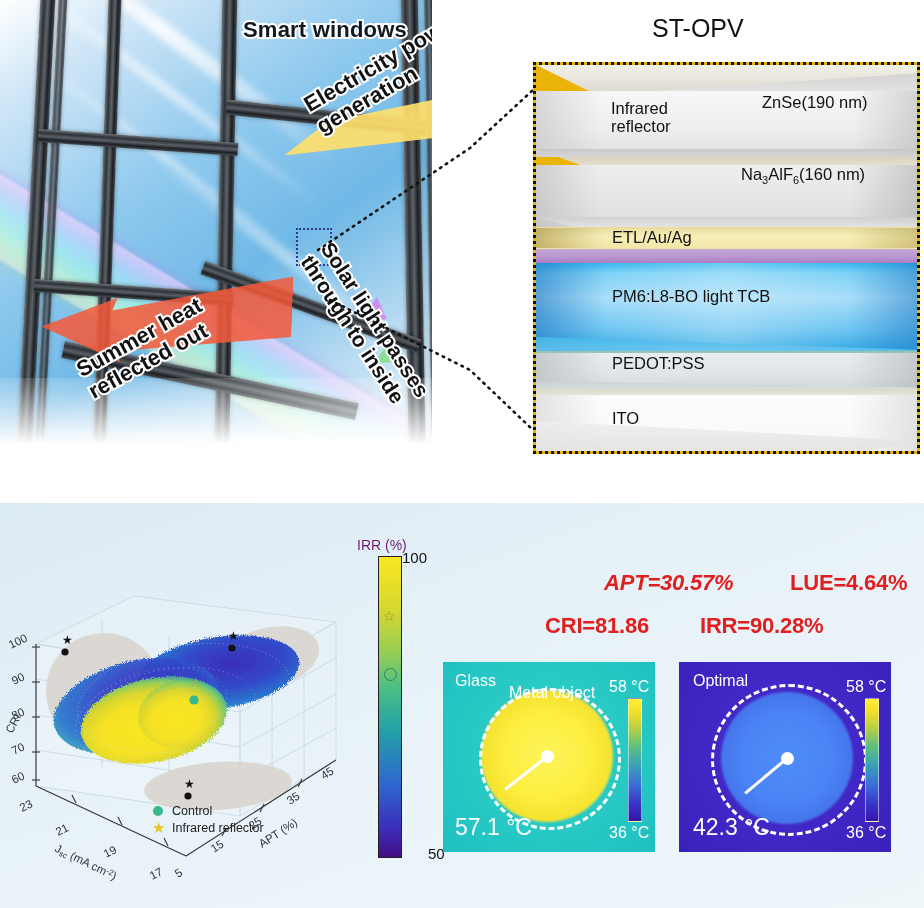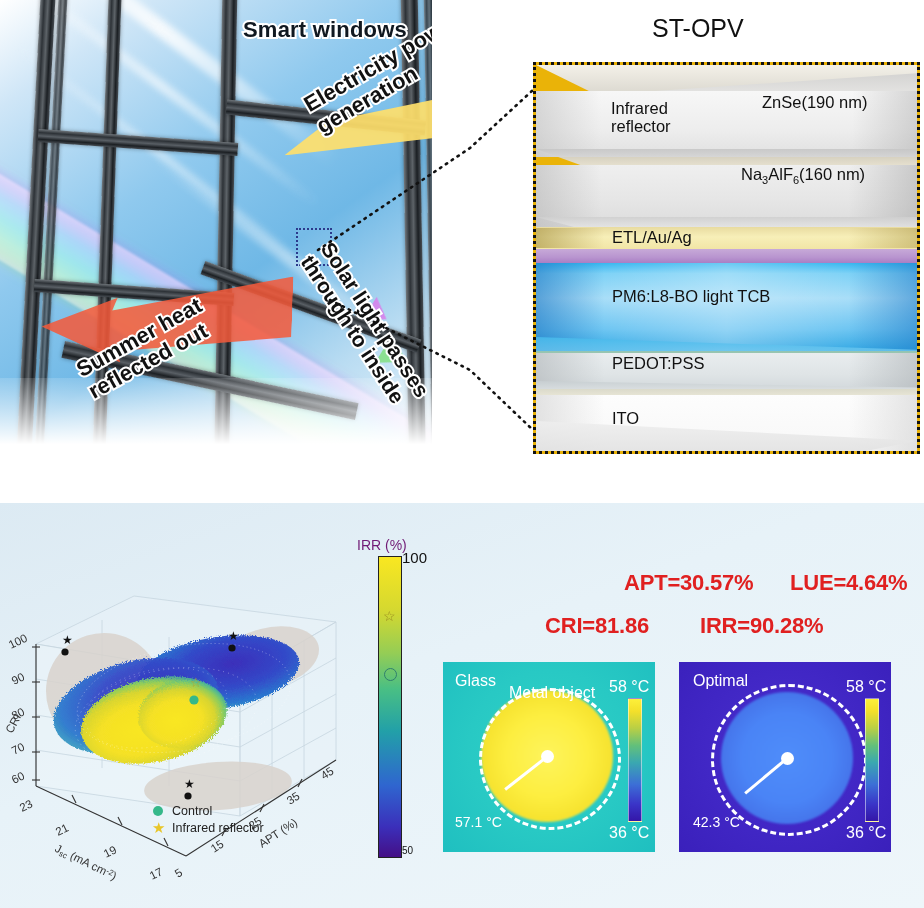--- a/index.html
+++ b/index.html
@@ -71,28 +71,28 @@
   #scatter{position:absolute;left:6px;top:548px;width:356px;height:346px;}
   #scatter svg{display:block;}
   .ticklab{font-size:11.5px;fill:#333;font-family:"Liberation Sans",sans-serif;}
   .axlab{font-size:11.5px;fill:#333;font-family:"Liberation Sans",sans-serif;}
 
   
   #cbar-title{position:absolute;left:357px;top:537px;font-size:14px;color:#701a75;}
   #cbar{position:absolute;left:378px;top:556px;width:22px;height:300px;border:1px solid #222;
       background:linear-gradient(0deg,#440f86 0%,#3b2fba 10%,#2f66cf 24%,#22a0a8 42%,#49bf84 56%,#95cd55 68%,#d4d830 82%,#f9e721 100%);}
   #cbar-max{position:absolute;left:402px;top:549px;font-size:15px;color:#111;}
-  #cbar-min{position:absolute;left:402px;top:845px;font-size:10px;color:#111;}
+  #cbar-min{position:absolute;left:402px;top:845px;font-size:15px;color:#111;padding-left:26px;}
   #cbar-star{position:absolute;left:383px;top:608px;font-size:14px;color:#9a8b20;}
   #cbar-circ{position:absolute;left:384px;top:668px;width:11px;height:11px;border:1.6px solid #2f7f6e;border-radius:50%;}
 
   
   .metric{position:absolute;color:#e02020;font-size:22px;font-weight:bold;letter-spacing:-.2px;}
   #m-pce{left:434px;top:570px;}
-  #m-apt{left:624px;top:570px;}
+  #m-apt{left:604px;top:570px;font-style:italic;}
   #m-lue{left:790px;top:570px;}
   #m-cri{left:545px;top:613px;}
   #m-irr{left:700px;top:613px;}
 
   
   .thermal{position:absolute;top:662px;width:212px;height:190px;overflow:hidden;}
   #thermal-glass{left:443px;background:radial-gradient(circle at 50% 47%,#2fd2c6 0%,#28c9c4 55%,#1fbfc0 100%);}
   #thermal-opt{left:679px;background:radial-gradient(circle at 50% 47%,#4a2fcf 0%,#4026c4 60%,#3a20bb 100%);}
   .disc{position:absolute;border-radius:50%;}
   #glass-disc{left:38px;top:28px;width:132px;height:132px;
@@ -100,21 +100,21 @@
   #glass-ring{left:36px;top:26px;width:136px;height:136px;border:3px dashed #ffffff;border-radius:50%;}
   #opt-disc{left:42px;top:30px;width:132px;height:132px;
       background:radial-gradient(circle at 50% 50%,#4f8dfa 0%,#4a84f6 48%,#4574ea 72%,#4253d8 90%,rgba(66,70,210,0) 100%);filter:blur(1px);}
   #opt-ring{left:32px;top:22px;width:150px;height:146px;border:3px dashed #ffffff;border-radius:50%;}
   .dotmark{position:absolute;width:13px;height:13px;background:#fff;border-radius:50%;}
   .leader{position:absolute;height:2.5px;background:#fff;transform-origin:left center;}
   .tlabel{position:absolute;color:#fff;font-size:16px;}
   .tbarlab{position:absolute;color:#fff;font-size:16px;}
   .tbar{position:absolute;width:12px;height:122px;border:1px solid rgba(255,255,255,.5);
       background:linear-gradient(0deg,#3416a8 0%,#3a35c8 14%,#3c6fd6 30%,#3aa8b0 48%,#63c07a 62%,#b9cf45 76%,#f4e02a 90%,#fdf03a 100%);}
-  .tval{position:absolute;color:#fff;font-size:14px;}
+  .tval{position:absolute;color:#fff;font-size:23px;}
 </style>
 </head>
 <body>
 
 <div id="page">
 
   <div id="window-photo">
     <div class="sky-streak" style="left:-60px;top:20px;width:440px;height:16px;transform:rotate(37deg);"></div>
     <div class="sky-streak" style="left:-40px;top:80px;width:400px;height:10px;transform:rotate(37deg);opacity:.7;"></div>
     <div class="sky-streak" style="left:-20px;top:150px;width:360px;height:8px;transform:rotate(37deg);opacity:.55;"></div>

